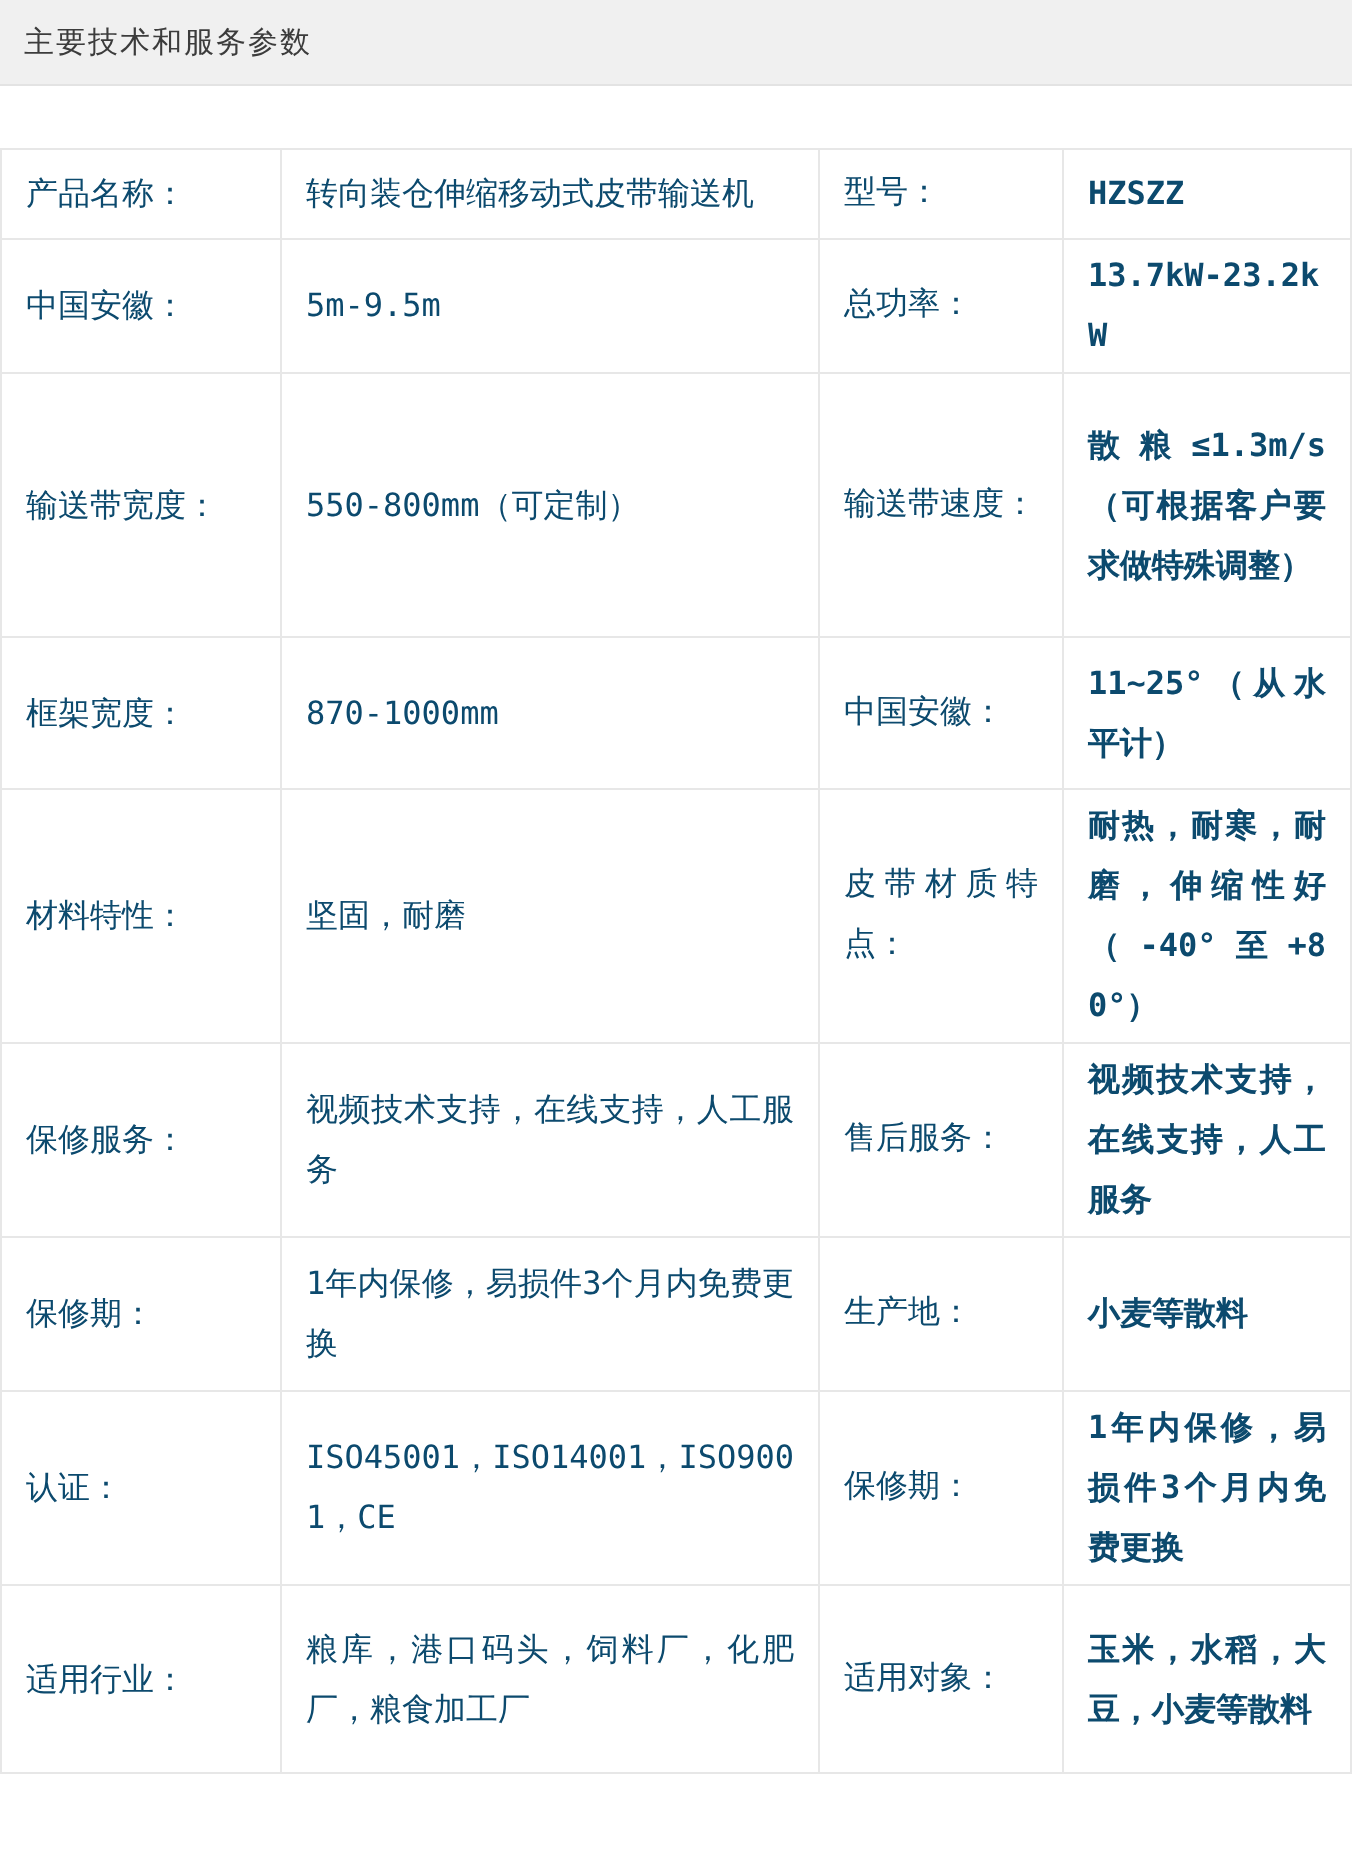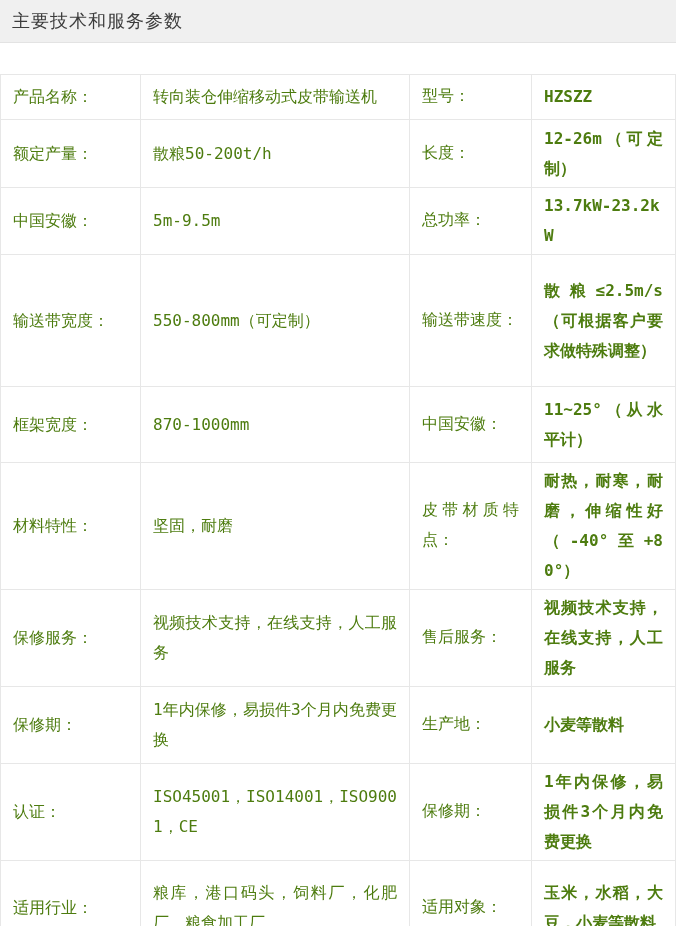--- a/index.html
+++ b/index.html
@@ -18,40 +18,40 @@
     width: 676px;
     height: 43px;
     background: #f0f0f0;
     border-bottom: 1px solid #e3e3e3;
     box-sizing: border-box;
     display: flex;
     align-items: center;
   }
   .section-title {
     font-family: "Liberation Sans", "DejaVu Sans", sans-serif;
-    font-size: 18px;
+    font-size: 15px;
     color: #3c3c3c;
     padding-left: 12px;
     letter-spacing: 1px;
   }
   
   .table-wrap {
     margin-top: 31px;
   }
   table.specs {
     border-collapse: collapse;
     table-layout: fixed;
     width: 675px;
   }
   table.specs td {
     border: 1px solid #e7e7e7;
     vertical-align: middle;
     font-size: 16px;
     line-height: 30px;
-    color: #4d7c0f;
+    color: #0c4a6e;
     text-align: justify;
     padding: 3px 12px;
     box-sizing: border-box;
     overflow: hidden;
     word-break: break-all;
   }
   td.c2 { padding-right: 14px; }
   td.c3 { padding-right: 4px; font-family: Liberation Mono, monospace; }
   td.c4 { padding-right: 4px; font-weight: bold; }
   
@@ -81,37 +81,31 @@
       <col style="width:122px">
       <col style="width:144px">
     </colgroup>
     <tbody>
       <tr class="r1">
         <td class="c1">产品名称：</td>
         <td class="c2">转向装仓伸缩移动式皮带输送机</td>
         <td class="c3">型号：</td>
         <td class="c4">HZSZZ</td>
       </tr>
-      <tr class="r2">
-        <td class="c1">额定产量：</td>
-        <td class="c2">散粮50-200t/h</td>
-        <td class="c3">长度：</td>
-        <td class="c4">12-26m（可定制）</td>
-      </tr>
       <tr class="r3">
         <td class="c1">中国安徽：</td>
         <td class="c2">5m-9.5m</td>
         <td class="c3">总功率：</td>
         <td class="c4">13.7kW-23.2kW</td>
       </tr>
       <tr class="r4">
         <td class="c1">输送带宽度：</td>
         <td class="c2">550-800mm（可定制）</td>
         <td class="c3">输送带速度：</td>
-        <td class="c4">散粮≤2.5m/s（可根据客户要求做特殊调整）</td>
+        <td class="c4">散粮≤1.3m/s（可根据客户要求做特殊调整）</td>
       </tr>
       <tr class="r5">
         <td class="c1">框架宽度：</td>
         <td class="c2">870-1000mm</td>
         <td class="c3">中国安徽：</td>
         <td class="c4">11~25°（从水平计）</td>
       </tr>
       <tr class="r6">
         <td class="c1">材料特性：</td>
         <td class="c2">坚固，耐磨</td>

